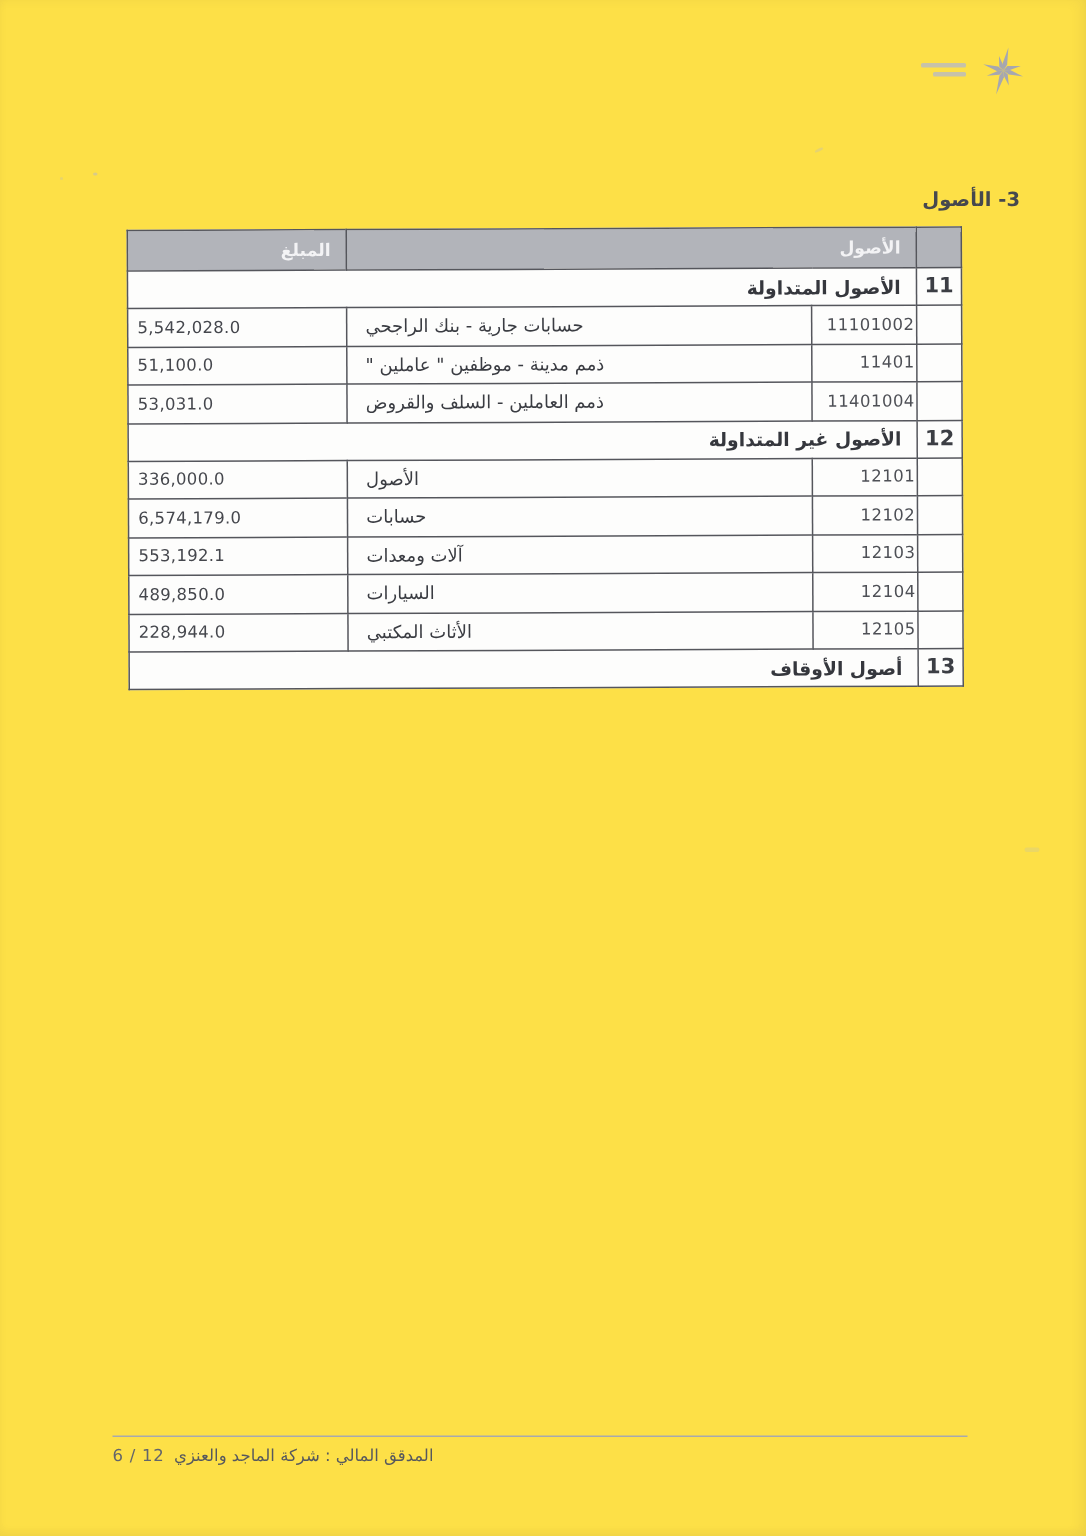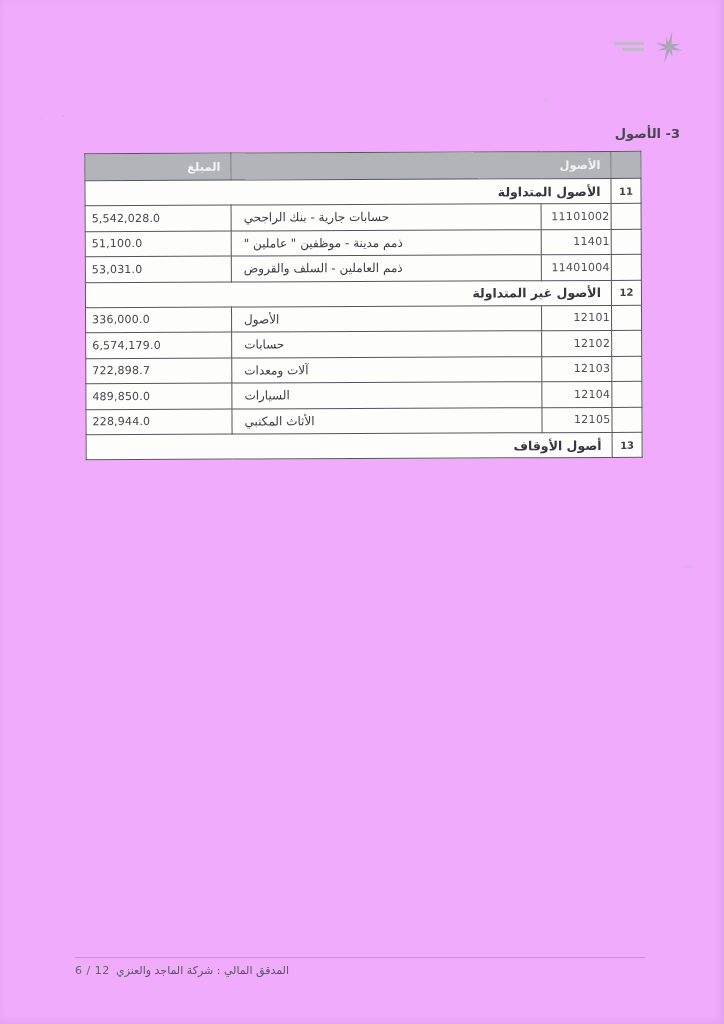--- a/index.html
+++ b/index.html
@@ -1,21 +1,21 @@
 <!DOCTYPE html>
 <html lang="ar"><head>
 <meta charset="utf-8">
 <style>
   html,body { margin:0; padding:0; background:#e9e9e9; }
   * { box-sizing:border-box; }
   .page {
     position:relative;
     width:724px; height:1024px;
     margin:0 auto;
-    background:#f0abfc;
+    background:#fde047;
     overflow:hidden;
     font-family:"DejaVu Sans","Liberation Sans",sans-serif;
     box-shadow: inset -4px 0 8px rgba(60,60,70,0.05), inset 0 -3px 6px rgba(60,60,70,0.04);
   }
 
   
   .logo { position:absolute; top:26px; right:28px; width:80px; height:44px; }
   .logo svg { position:absolute; right:6px; top:0; }
   .logo-lines { position:absolute; right:52px; top:16px; width:30px; }
   .logo-lines .ln { height:3px; background:#b9bac2; border-radius:1px; margin-bottom:3px; opacity:.8; }
@@ -41,21 +41,21 @@
 
   thead th {
     background:#b2b4ba; color:#f3f3f5;
     font-size:11.5px; font-weight:bold; height:27px; padding:0 10px;
   }
   th.h-assets { text-align:right; }
   th.h-num { padding:0; }
   th.h-amt { text-align:right; }
 
   tr.section-row td { height:25px; }
-  td.c-no { text-align:center; font-size:10px; color:#3c3e44; font-weight:600; padding:0; }
+  td.c-no { text-align:center; font-size:14px; color:#3c3e44; font-weight:600; padding:0; }
   td.c-title { text-align:right; padding:0 10px; font-size:12.5px; font-weight:700; color:#35373d; }
 
   tr.data-row td { height:25.5px; }
   td.c-blank { padding:0; }
   td.c-code { text-align:right; font-size:11px; color:#4e5056; letter-spacing:.3px; }
   td.c-desc { text-align:left; padding:0 12px; font-size:12px; color:#3a3c42; }
   td.c-amt  { direction:ltr; padding:0 20px 0 6px; font-size:11px; color:#45474d; letter-spacing:.2px; }
 
   
   .footer-rule { position:absolute; left:75px; top:957px; width:570px; height:1px; background:#a8a9ad; }
@@ -150,21 +150,21 @@
           <tr class="data-row">
             <td class="c-blank"></td>
             <td class="c-code">12102</td>
             <td class="c-desc">حسابات</td>
             <td class="c-amt">6,574,179.0</td>
           </tr>
           <tr class="data-row">
             <td class="c-blank"></td>
             <td class="c-code">12103</td>
             <td class="c-desc">آلات ومعدات</td>
-            <td class="c-amt">722,898.7</td>
+            <td class="c-amt">553,192.1</td>
           </tr>
           <tr class="data-row">
             <td class="c-blank"></td>
             <td class="c-code">12104</td>
             <td class="c-desc">السيارات</td>
             <td class="c-amt">489,850.0</td>
           </tr>
           <tr class="data-row">
             <td class="c-blank"></td>
             <td class="c-code">12105</td>

